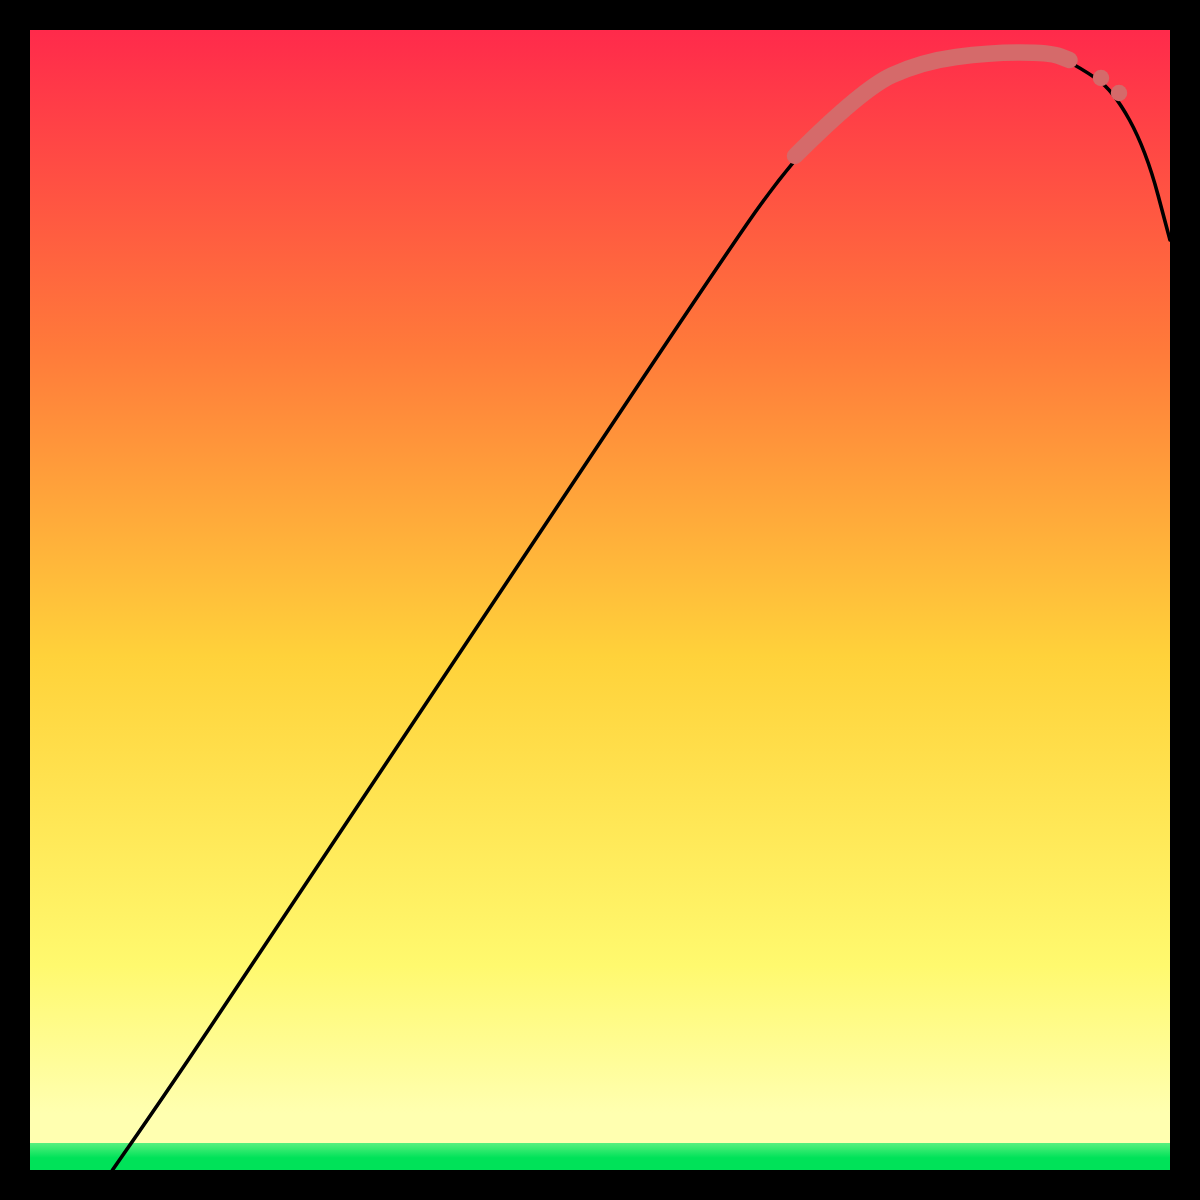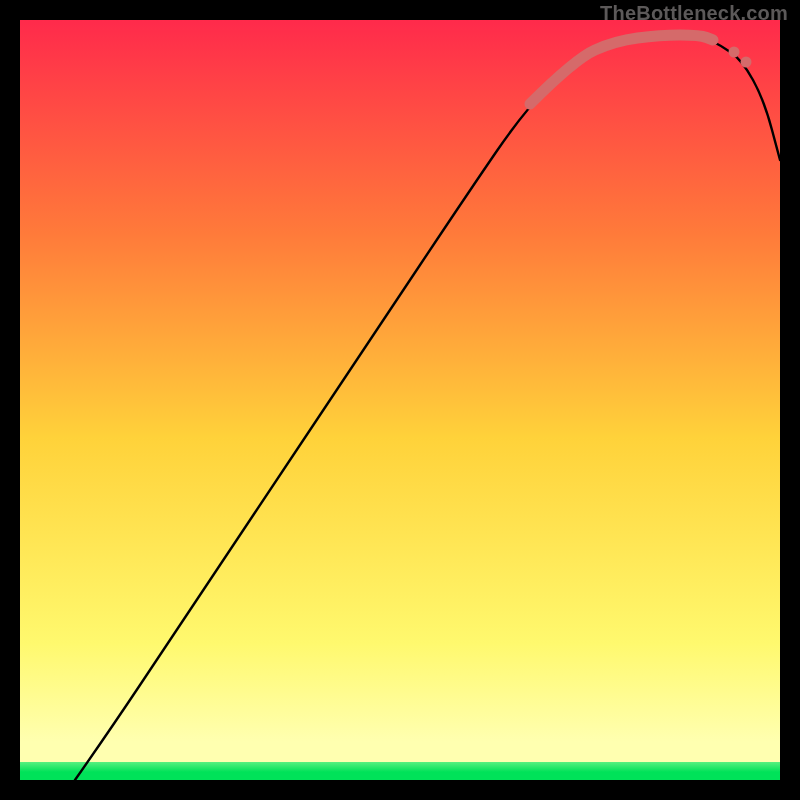--- a/index.html
+++ b/index.html
@@ -36,21 +36,20 @@
     font-size: 20px;
     font-weight: 600;
     color: #5c5959;
     letter-spacing: 0.2px;
   }
 </style>
 </head>
 <body style="background: rgb(0, 0, 0);">
 
 <div class="outer" style="background: rgb(0, 0, 0);">
-  <div class="credit" style="color: rgb(92, 89, 89);">TheBottleneck.com</div>
   <div class="plot">
     <svg class="grad" viewBox="0 0 760 760" preserveAspectRatio="none" width="760" height="760">
       <defs>
         <linearGradient id="bgG" x1="0" y1="0" x2="0" y2="1">
           <stop id="g0" offset="0%" stop-color="#ff2a4b"></stop>
           <stop id="g1" offset="28%" stop-color="#ff7a3a"></stop>
           <stop id="g2" offset="55%" stop-color="#ffd23a"></stop>
           <stop id="g3" offset="82%" stop-color="#fff96e"></stop>
           <stop id="g4" offset="95%" stop-color="#ffffb0"></stop>
         </linearGradient>

